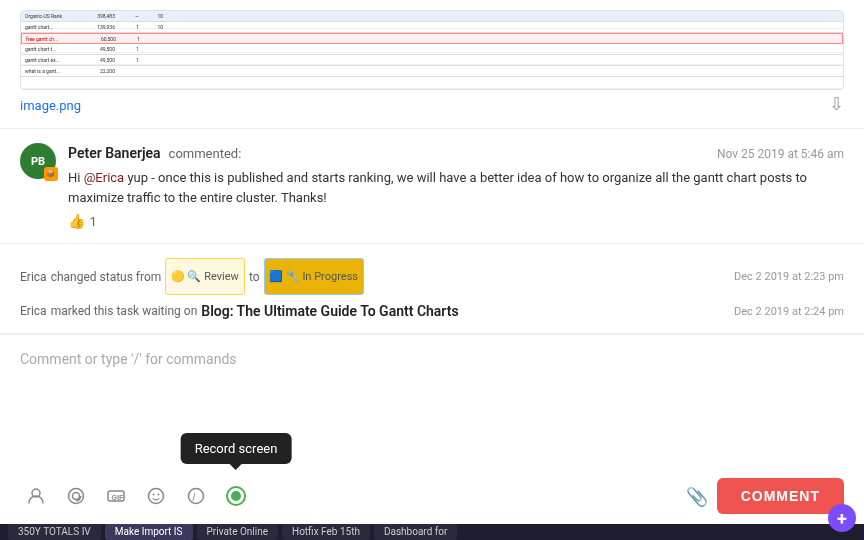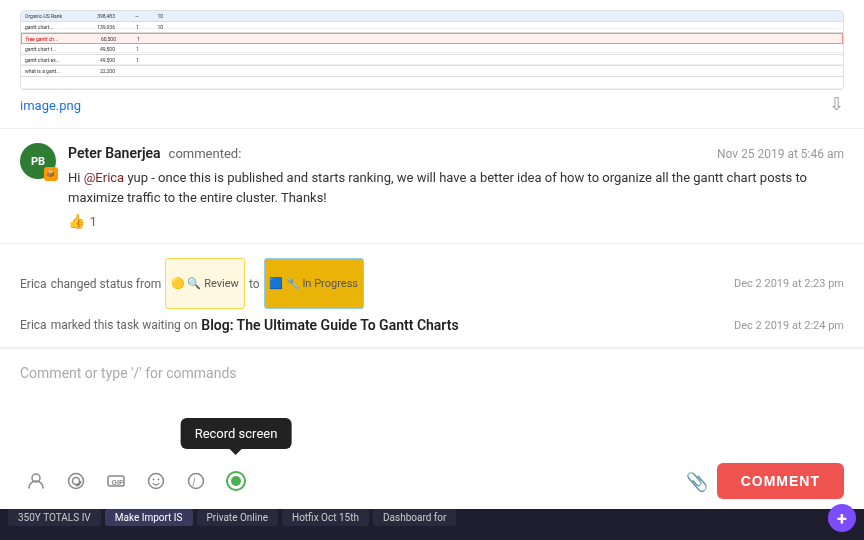--- a/index.html
+++ b/index.html
@@ -195,21 +195,21 @@
       flex-wrap: wrap;
     }
 
     .status-badge {
       display: inline-flex;
       align-items: center;
       gap: 3px;
       background: #fff8e1;
       border: 1px solid #ffd54f;
       border-radius: 3px;
-      padding: 18px 5px;
+      padding: 11px 5px;
       font-size: 11px;
       color: #555;
     }
 
     .status-badge.blue {
       background: #eab308;
       border-color: #90caf9;
     }
 
     .activity-link {
@@ -345,24 +345,24 @@
       border-radius: 6px;
       padding: 10px 24px;
       font-size: 14px;
       font-weight: 700;
       letter-spacing: 1px;
       cursor: pointer;
     }
 
     
     .taskbar {
-      height: 31px;
+      height: 16px;
       background: #1e1e2e;
       display: flex;
-      align-items: flex-start;
+      align-items: flex-end;
       padding: 0 8px;
       gap: 4px;
       overflow: hidden;
     }
 
     .taskbar-item {
       background: #2a2a3e;
       color: #ccc;
       font-size: 10px;
       padding: 3px 10px;
@@ -539,19 +539,19 @@
         <span class="attach-icon">📎</span>
         <button class="comment-btn">COMMENT</button>
       </div>
     </div>
   </div>
 
   <div class="taskbar">
     <div class="taskbar-item">350Y TOTALS IV</div>
     <div class="taskbar-item active">Make Import IS</div>
     <div class="taskbar-item">Private Online</div>
-    <div class="taskbar-item">Hotfix Oct 15th</div>
+    <div class="taskbar-item">Hotfix Feb 15th</div>
     <div class="taskbar-item">Dashboard for</div>
   </div>
 
 </div>
 
 <div class="taskbar-fab">+</div>
 
 </body></html>

